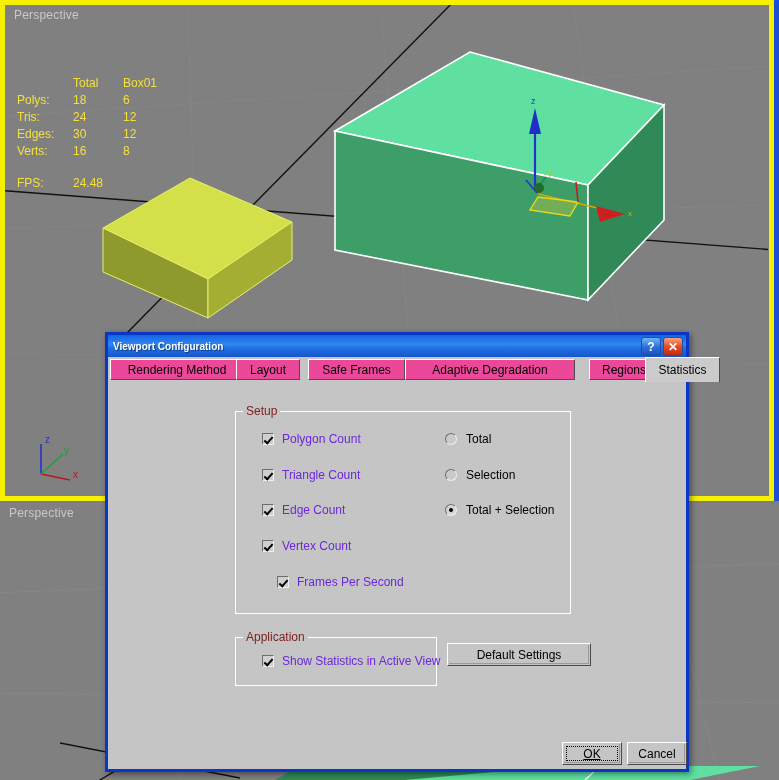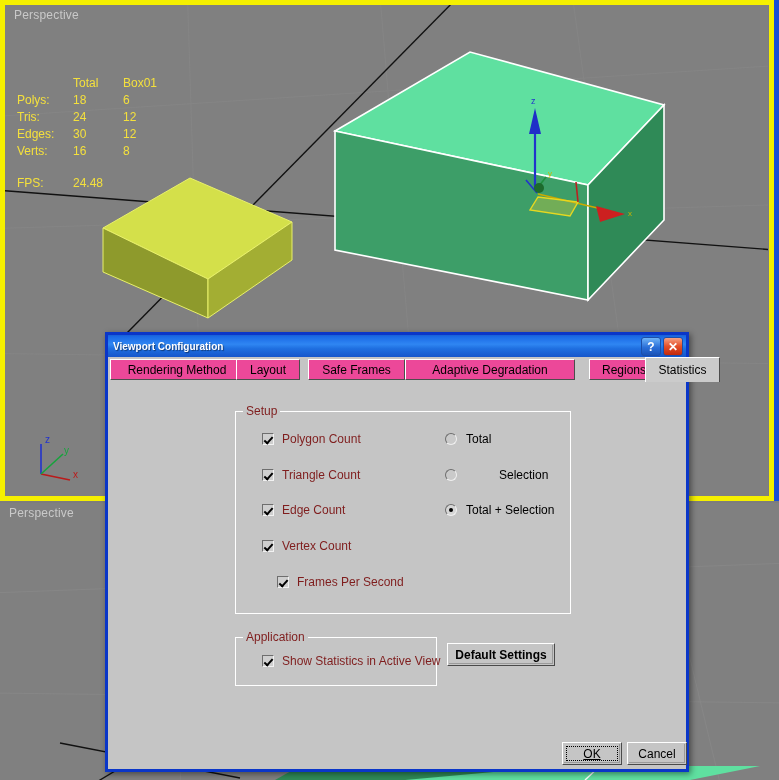--- a/index.html
+++ b/index.html
@@ -88,21 +88,21 @@
 
   
   .group{position:absolute;border:1px solid #858585;border-top-color:#858585;}
   .group .gbin{position:absolute;inset:-1px;border:1px solid #ffffff;pointer-events:none;}
   .group .glabel{
     position:absolute;left:7px;top:-8px;background:#c5c5c5;padding:0 3px;
     font-size:12px;color:#7f1d1d;line-height:14px;z-index:2;
   }
 
   
-  .chk{position:absolute;display:flex;align-items:center;font-size:12px;color:#7f1d1d;white-space:nowrap;}
+  .chk{position:absolute;display:flex;align-items:center;font-size:12px;color:#6d28d9;white-space:nowrap;}
   .chk .bx{
     width:12px;height:12px;margin-right:8px;background:#cfcfcf;
     border-top:1px solid #6e6e6e;border-left:1px solid #6e6e6e;
     border-right:1px solid #f2f2f2;border-bottom:1px solid #f2f2f2;
     box-sizing:border-box;position:relative;flex:0 0 auto;
   }
   .chk .bx::after{
     content:"";position:absolute;display:none;
     left:3px;top:1px;width:3px;height:7px;
     border:solid #000;border-width:0 2px 2px 0;transform:rotate(42deg);
@@ -349,40 +349,40 @@
       </div>
       <div class="chk on" style="left:41px;top:163px;">
         <span class="bx"></span>
         <span>Frames Per Second</span>
       </div>
 
       <div class="rad" style="left:209px;top:20px;">
         <span class="rb"></span>
         <span>Total</span>
       </div>
-      <div class="rad" style="left:209px;top:56px;gap:33px;">
+      <div class="rad" style="left:209px;top:56px;">
         <span class="rb"></span>
         <span>Selection</span>
       </div>
       <div class="rad on" style="left:209px;top:91px;">
         <span class="rb"></span>
         <span>Total + Selection</span>
       </div>
     </div>
 
     <div class="group" style="left:124px;top:252px;width:200px;height:47px;">
       <div class="gbin"></div>
       <div class="glabel">Application</div>
       <div class="chk on" style="left:26px;top:16px;">
         <span class="bx"></span>
         <span>Show Statistics in Active View</span>
       </div>
     </div>
 
-    <div class="btn" style="left:336px;top:258px;width:108px;height:23px;font-weight:bold;">
+    <div class="btn" style="left:336px;top:258px;width:144px;height:23px;">
       <span class="inner"></span>
       <span class="lbl">Default Settings</span>
     </div>
 
     <div class="btn focus" style="left:451px;top:357px;width:60px;height:23px;">
       <span class="inner"></span>
       <span class="focusring"></span>
       <span class="lbl"><u>OK</u></span>
     </div>
     <div class="btn" style="left:516px;top:357px;width:60px;height:23px;">

